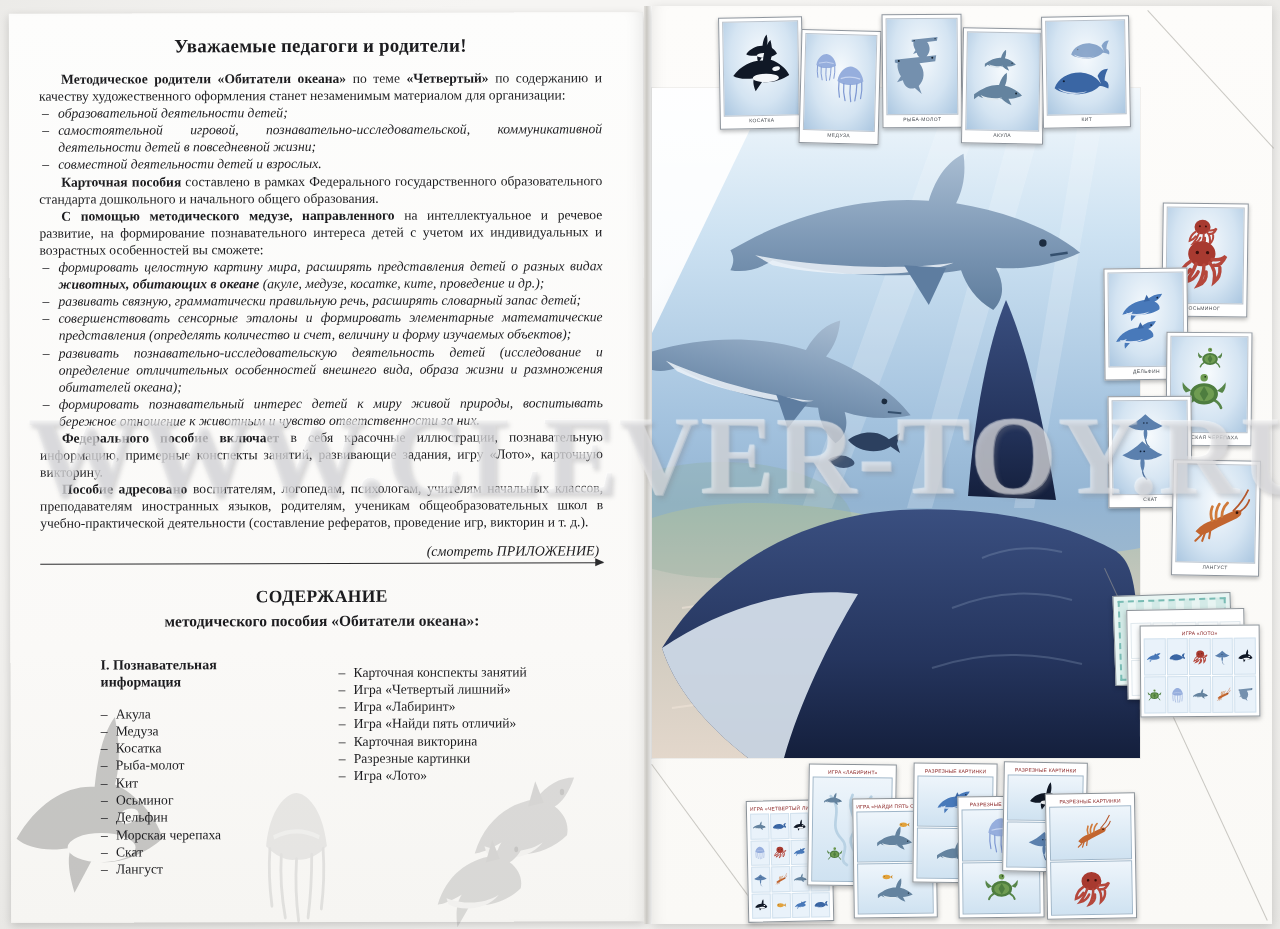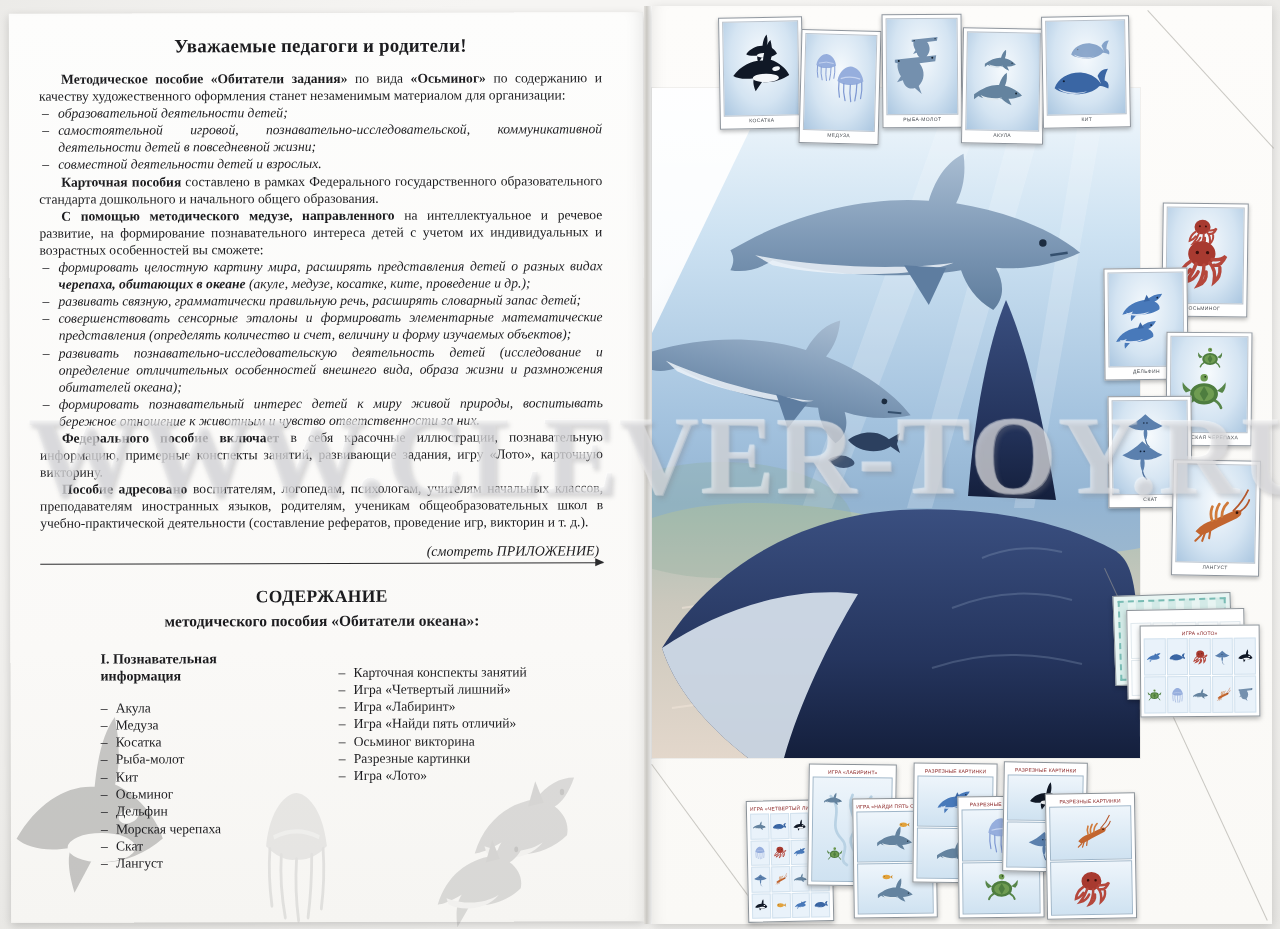--- a/index.html
+++ b/index.html
@@ -21,21 +21,21 @@
   .li{display:flex;font-size:13.6px;line-height:17.1px;}
   .li .dash{flex:none;width:16px;padding-left:3px;}
   .li .txt{flex:1;text-align:justify;}
   .see{font-style:italic;text-align:right;font-size:14px;margin-top:12px;padding-right:4px;}
   .arrow-line{position:relative;height:1px;background:#2b2b2d;margin-top:3px;}
   .arrow-line:after{content:"";position:absolute;right:-1px;top:-3.5px;border-left:9px solid #2b2b2d;
     border-top:4px solid transparent;border-bottom:4px solid transparent;}
   .c-title{text-align:center;font-weight:bold;font-size:17.5px;margin-top:22px;letter-spacing:.4px;}
   .c-sub{text-align:center;font-weight:bold;font-size:15.5px;margin-top:5px;}
   .cols{display:flex;margin-top:20px;padding-left:60px;}
-  .col1{width:238px;}
+  .col1{width:238px;margin-top:6px;}
   .col2{flex:1;}
   .col-h{font-weight:bold;font-size:14px;line-height:17.5px;white-space:pre-line;}
   .col-items{margin-top:14px;}
   .li2{display:flex;font-size:13.6px;line-height:17.3px;}
   .li2 .dash{flex:none;width:15px;}
   .sk{position:absolute;filter:grayscale(1);opacity:.22;}
   
   .spine{position:absolute;left:644px;top:6px;width:8px;height:918px;
     background:linear-gradient(90deg,#e3e1dd 0%,#cfcdc8 35%,#ffffff 100%);}
   
@@ -193,42 +193,42 @@
         <use href="#s-jelly"></use>
       </svg>
     <svg class="sk" style="left:420px;top:740px;width:170px;height:180px" viewBox="0 0 140 100" preserveAspectRatio="none">
         <use href="#s-dolphin" width="100" height="100" x="30" y="-10"></use>
         <use href="#s-dolphin" width="90" height="90" x="0" y="25"></use>
       </svg>
 
     <div class="lp-text">
       <div class="lp-title">Уважаемые педагоги и родители!</div>
 
-      <p class="p ind mt"><span class="b">Методическое пособие «Обитатели задания»</span><span> по вида </span><span class="b">«Осьминог»</span><span> по содержанию и качеству художественного оформления станет незаменимым материалом для организации:</span></p>
+      <p class="p ind mt"><span class="b">Методическое родители «Обитатели океана»</span><span> по теме </span><span class="b">«Четвертый»</span><span> по содержанию и качеству художественного оформления станет незаменимым материалом для организации:</span></p>
 
       <div class="li it">
           <span class="dash">–</span>
           <span class="txt">образовательной деятельности детей;</span>
         </div>
       <div class="li it">
           <span class="dash">–</span>
           <span class="txt">самостоятельной игровой, познавательно-исследовательской, коммуникативной деятельности детей в повседневной жизни;</span>
         </div>
       <div class="li it">
           <span class="dash">–</span>
           <span class="txt">совместной деятельности детей и взрослых.</span>
         </div>
 
       <p class="p ind"><span class="b">Карточная пособия</span><span> составлено в рамках Федерального государственного образовательного стандарта дошкольного и начального общего образования.</span></p>
 
       <p class="p ind"><span class="b">С помощью методического медузе, направленного</span><span> на интеллектуальное и речевое развитие, на формирование познавательного интереса детей с учетом их индивидуальных и возрастных особенностей вы сможете:</span></p>
 
       <div class="li it">
           <span class="dash">–</span>
-          <span class="txt"><span>формировать целостную картину мира, расширять представления детей о разных видах </span><span class="b">черепаха, обитающих в океане</span><span> (акуле, медузе, косатке, ките, проведение и др.);</span></span>
+          <span class="txt"><span>формировать целостную картину мира, расширять представления детей о разных видах </span><span class="b">животных, обитающих в океане</span><span> (акуле, медузе, косатке, ките, проведение и др.);</span></span>
         </div>
       <div class="li it">
           <span class="dash">–</span>
           <span class="txt">развивать связную, грамматически правильную речь, расширять словарный запас детей;</span>
         </div>
       <div class="li it">
           <span class="dash">–</span>
           <span class="txt">совершенствовать сенсорные эталоны и формировать элементарные математические представления (определять количество и счет, величину и форму изучаемых объектов);</span>
         </div>
       <div class="li it">
@@ -310,21 +310,21 @@
             <div class="li2">
                 <span class="dash">–</span>
                 <span>Игра «Лабиринт»</span>
               </div>
             <div class="li2">
                 <span class="dash">–</span>
                 <span>Игра «Найди пять отличий»</span>
               </div>
             <div class="li2">
                 <span class="dash">–</span>
-                <span>Осьминог викторина</span>
+                <span>Карточная викторина</span>
               </div>
             <div class="li2">
                 <span class="dash">–</span>
                 <span>Разрезные картинки</span>
               </div>
             <div class="li2">
                 <span class="dash">–</span>
                 <span>Игра «Лото»</span>
               </div>
           </div>

